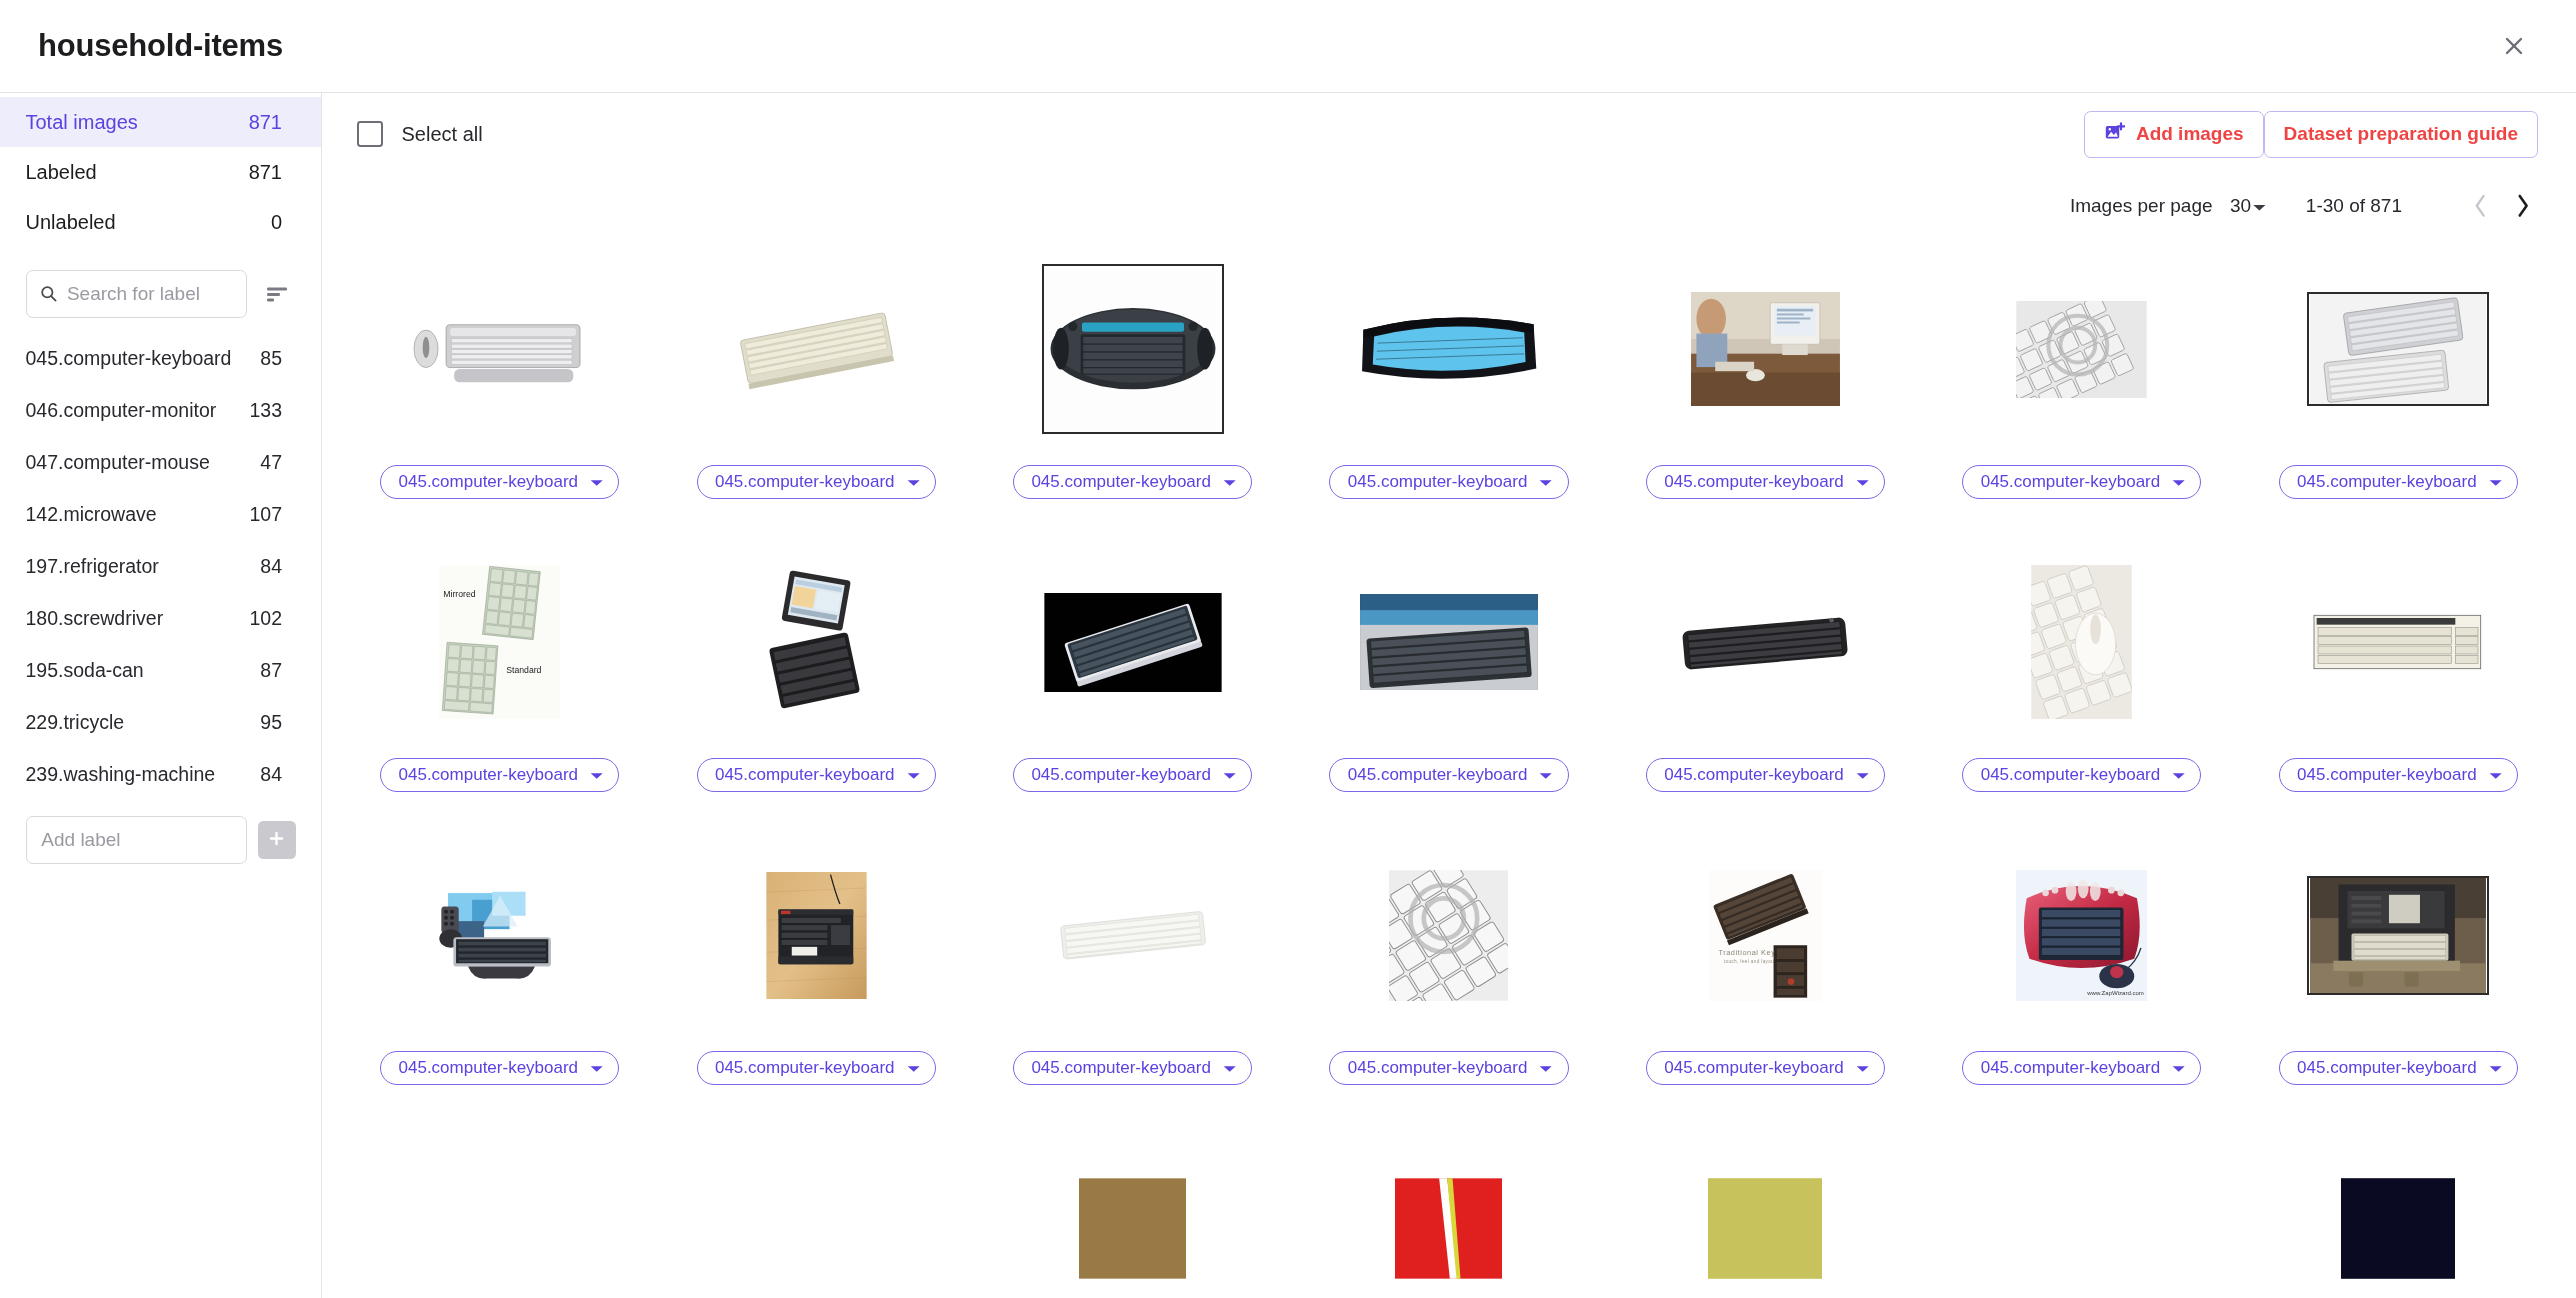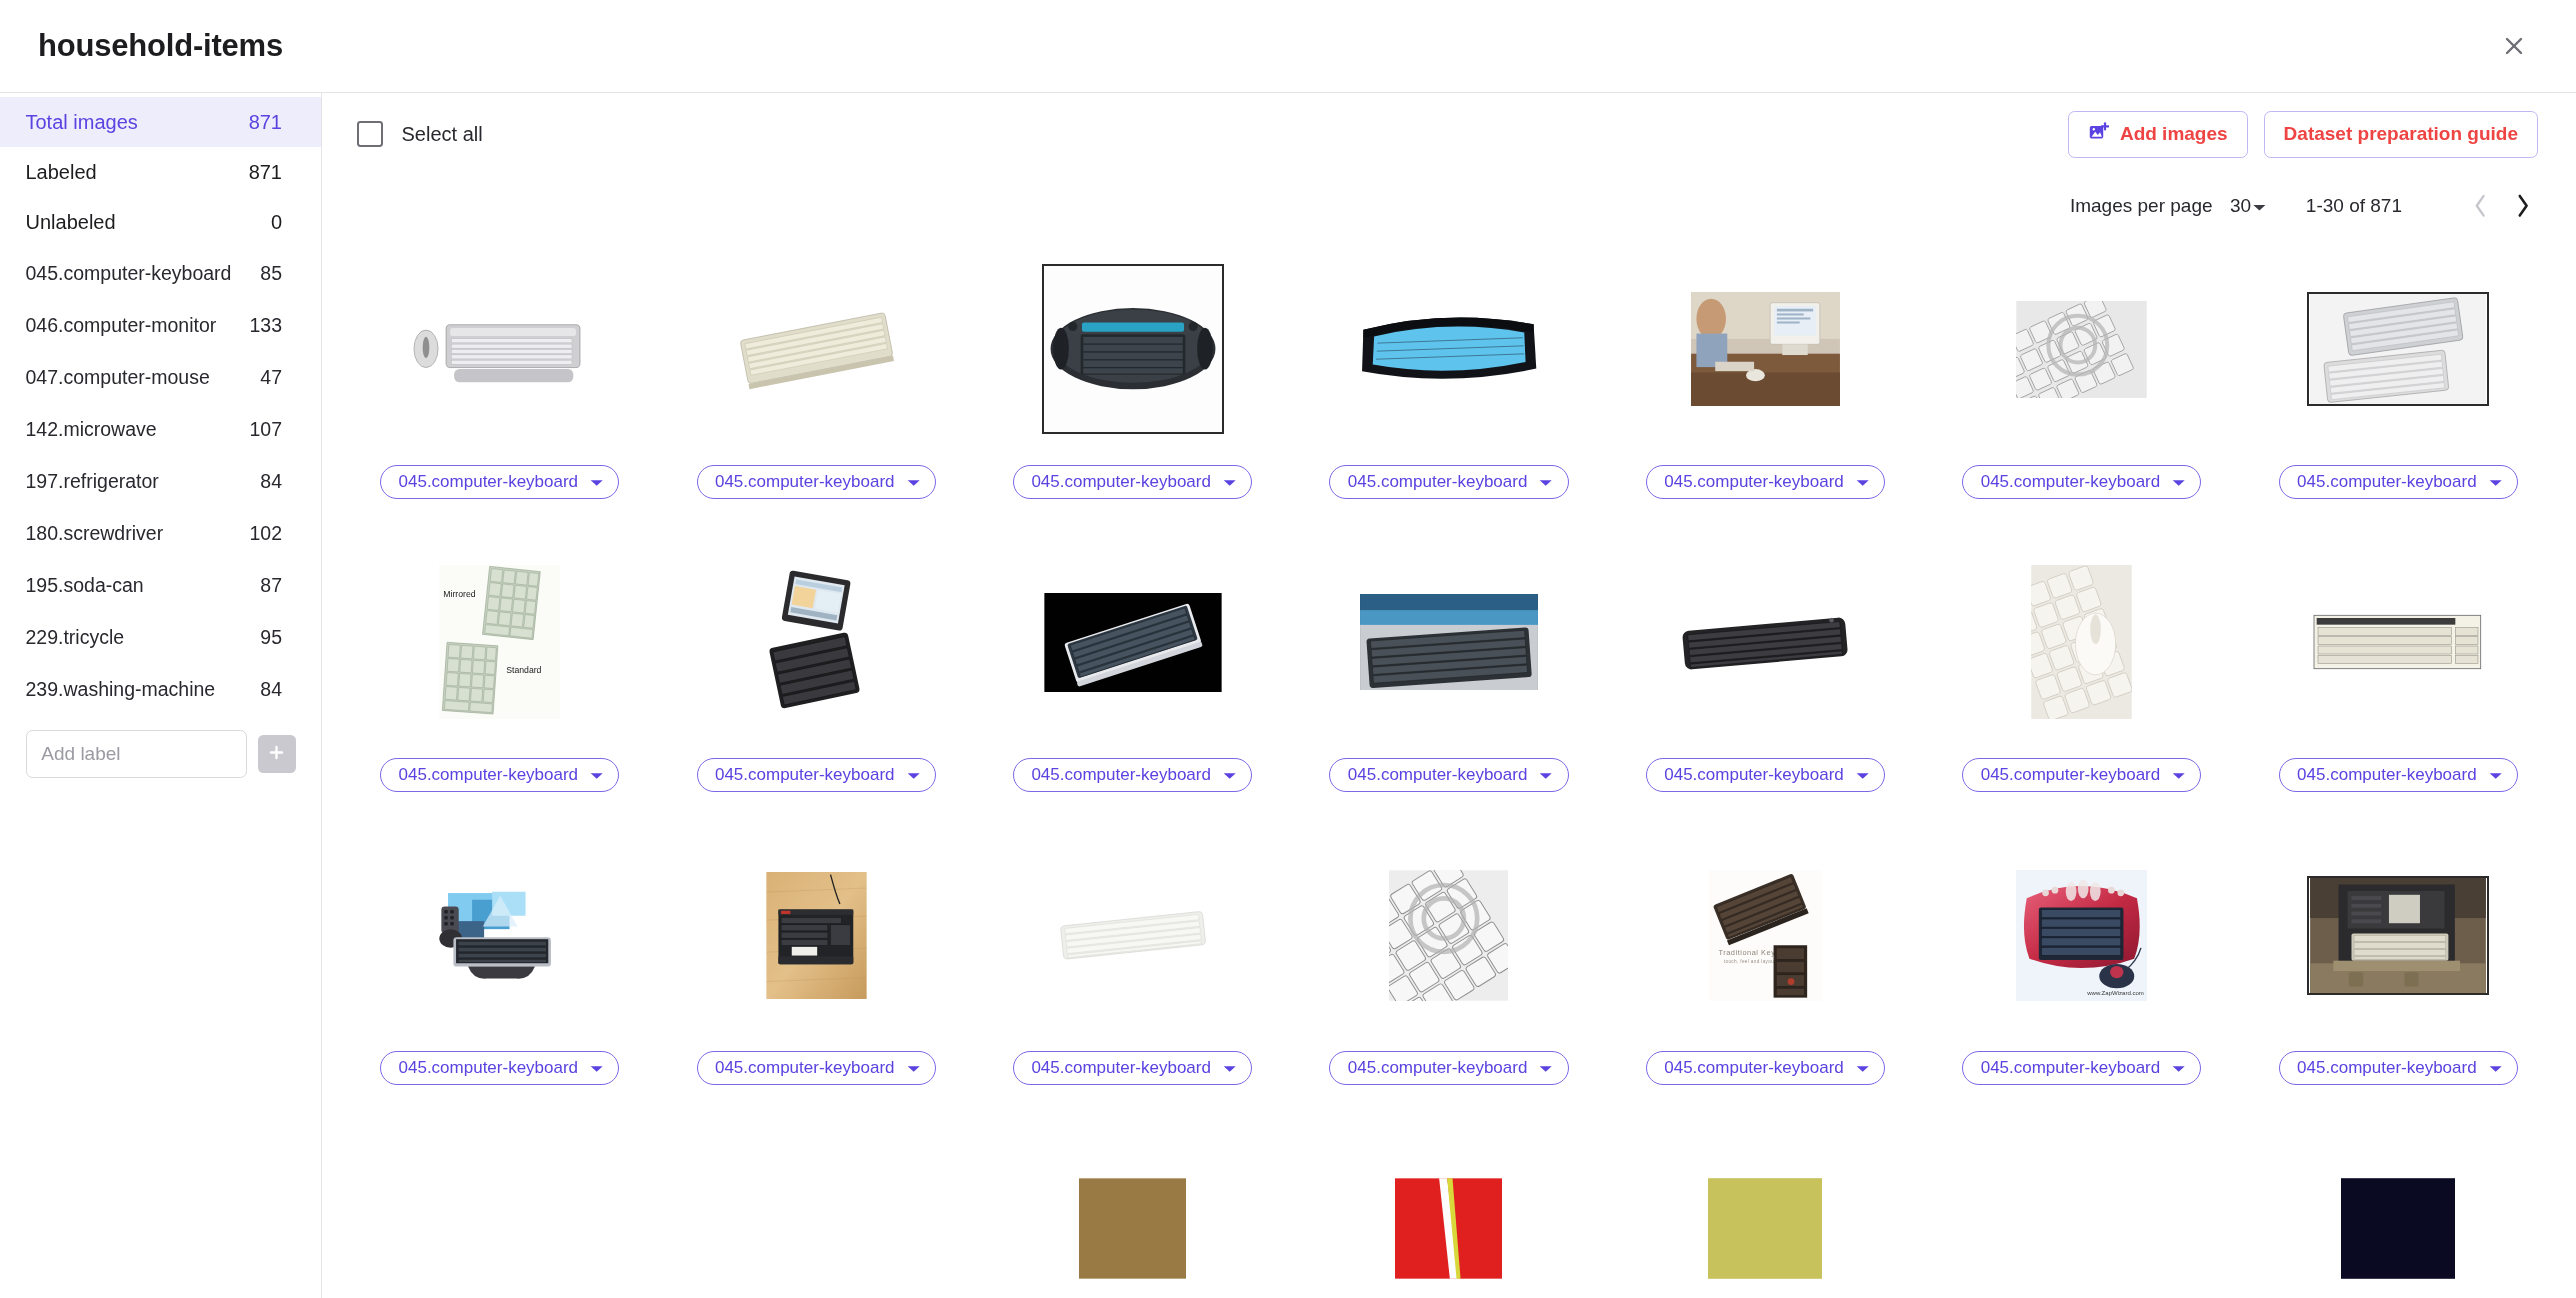--- a/index.html
+++ b/index.html
@@ -82,21 +82,21 @@
   .add-label-box input::placeholder { color: #9a9aa2; }
   .add-label-btn {
     width: 38px; height: 38px; border-radius: 5.4px; background: #c9c9cf;
     display: flex; align-items: center; justify-content: center; cursor: pointer; flex-shrink:0;
   }
 
   
   .main { flex: 1; display: flex; flex-direction: column; min-width: 0; background:#fff; }
   .toolbar {
     height: 82px; min-height:82px; display: flex; align-items: center;
-    padding: 0 38px 0 35px; gap: 16px;
+    padding: 0 38px 0 35px; gap: 0;
   }
   .select-all { display: flex; align-items: center; gap: 19px; cursor: pointer; }
   .cb {
     width: 25.5px; height: 25.5px; border: 2.7px solid #6e6e76; border-radius: 3.4px; background: #fff;
   }
   .select-all-label { font-size: 20px; color: #28282e; }
   .toolbar-spacer { flex: 1; }
   .btn {
     height: 47px; border: 1.3px solid #bfb6f2; border-radius: 6.7px; background: #fff;
     display: flex; align-items: center; gap: 10.7px; padding: 0 19px;
@@ -165,20 +165,38 @@
       </div>
       <div class="stat-row">
         <span>Labeled</span>
         <span class="stat-value">871</span>
       </div>
       <div class="stat-row">
         <span>Unlabeled</span>
         <span class="stat-value">0</span>
       </div>
 
+      <div class="search-wrap">
+        <div class="search-box">
+          <span>
+            <svg width="19" height="19" viewBox="0 0 24 24" fill="none" stroke="#4a4a52" stroke-width="2.2" stroke-linecap="round">
+              <circle cx="10.5" cy="10.5" r="6.5"></circle>
+                <line x1="15.6" y1="15.6" x2="21" y2="21"></line>
+            </svg>
+          </span>
+          <input type="text" placeholder="Search for label" style="">
+        </div>
+        <div class="sort-icon">
+          <svg width="24" height="20" viewBox="0 0 24 20">
+            <rect x="2" y="3.5" width="20" height="3" rx="1.2" fill="#7b7b83"></rect>
+            <rect x="2" y="9" width="13" height="3" rx="1.2" fill="#7b7b83"></rect>
+            <rect x="2" y="14.5" width="7" height="3" rx="1.2" fill="#7b7b83"></rect>
+          </svg>
+        </div>
+      </div>
 
       <div class="label-list">
         <div class="label-item">
           <span>045.computer-keyboard</span>
           <span class="label-count">85</span>
         </div>
         <div class="label-item">
           <span>046.computer-monitor</span>
           <span class="label-count">133</span>
         </div>

